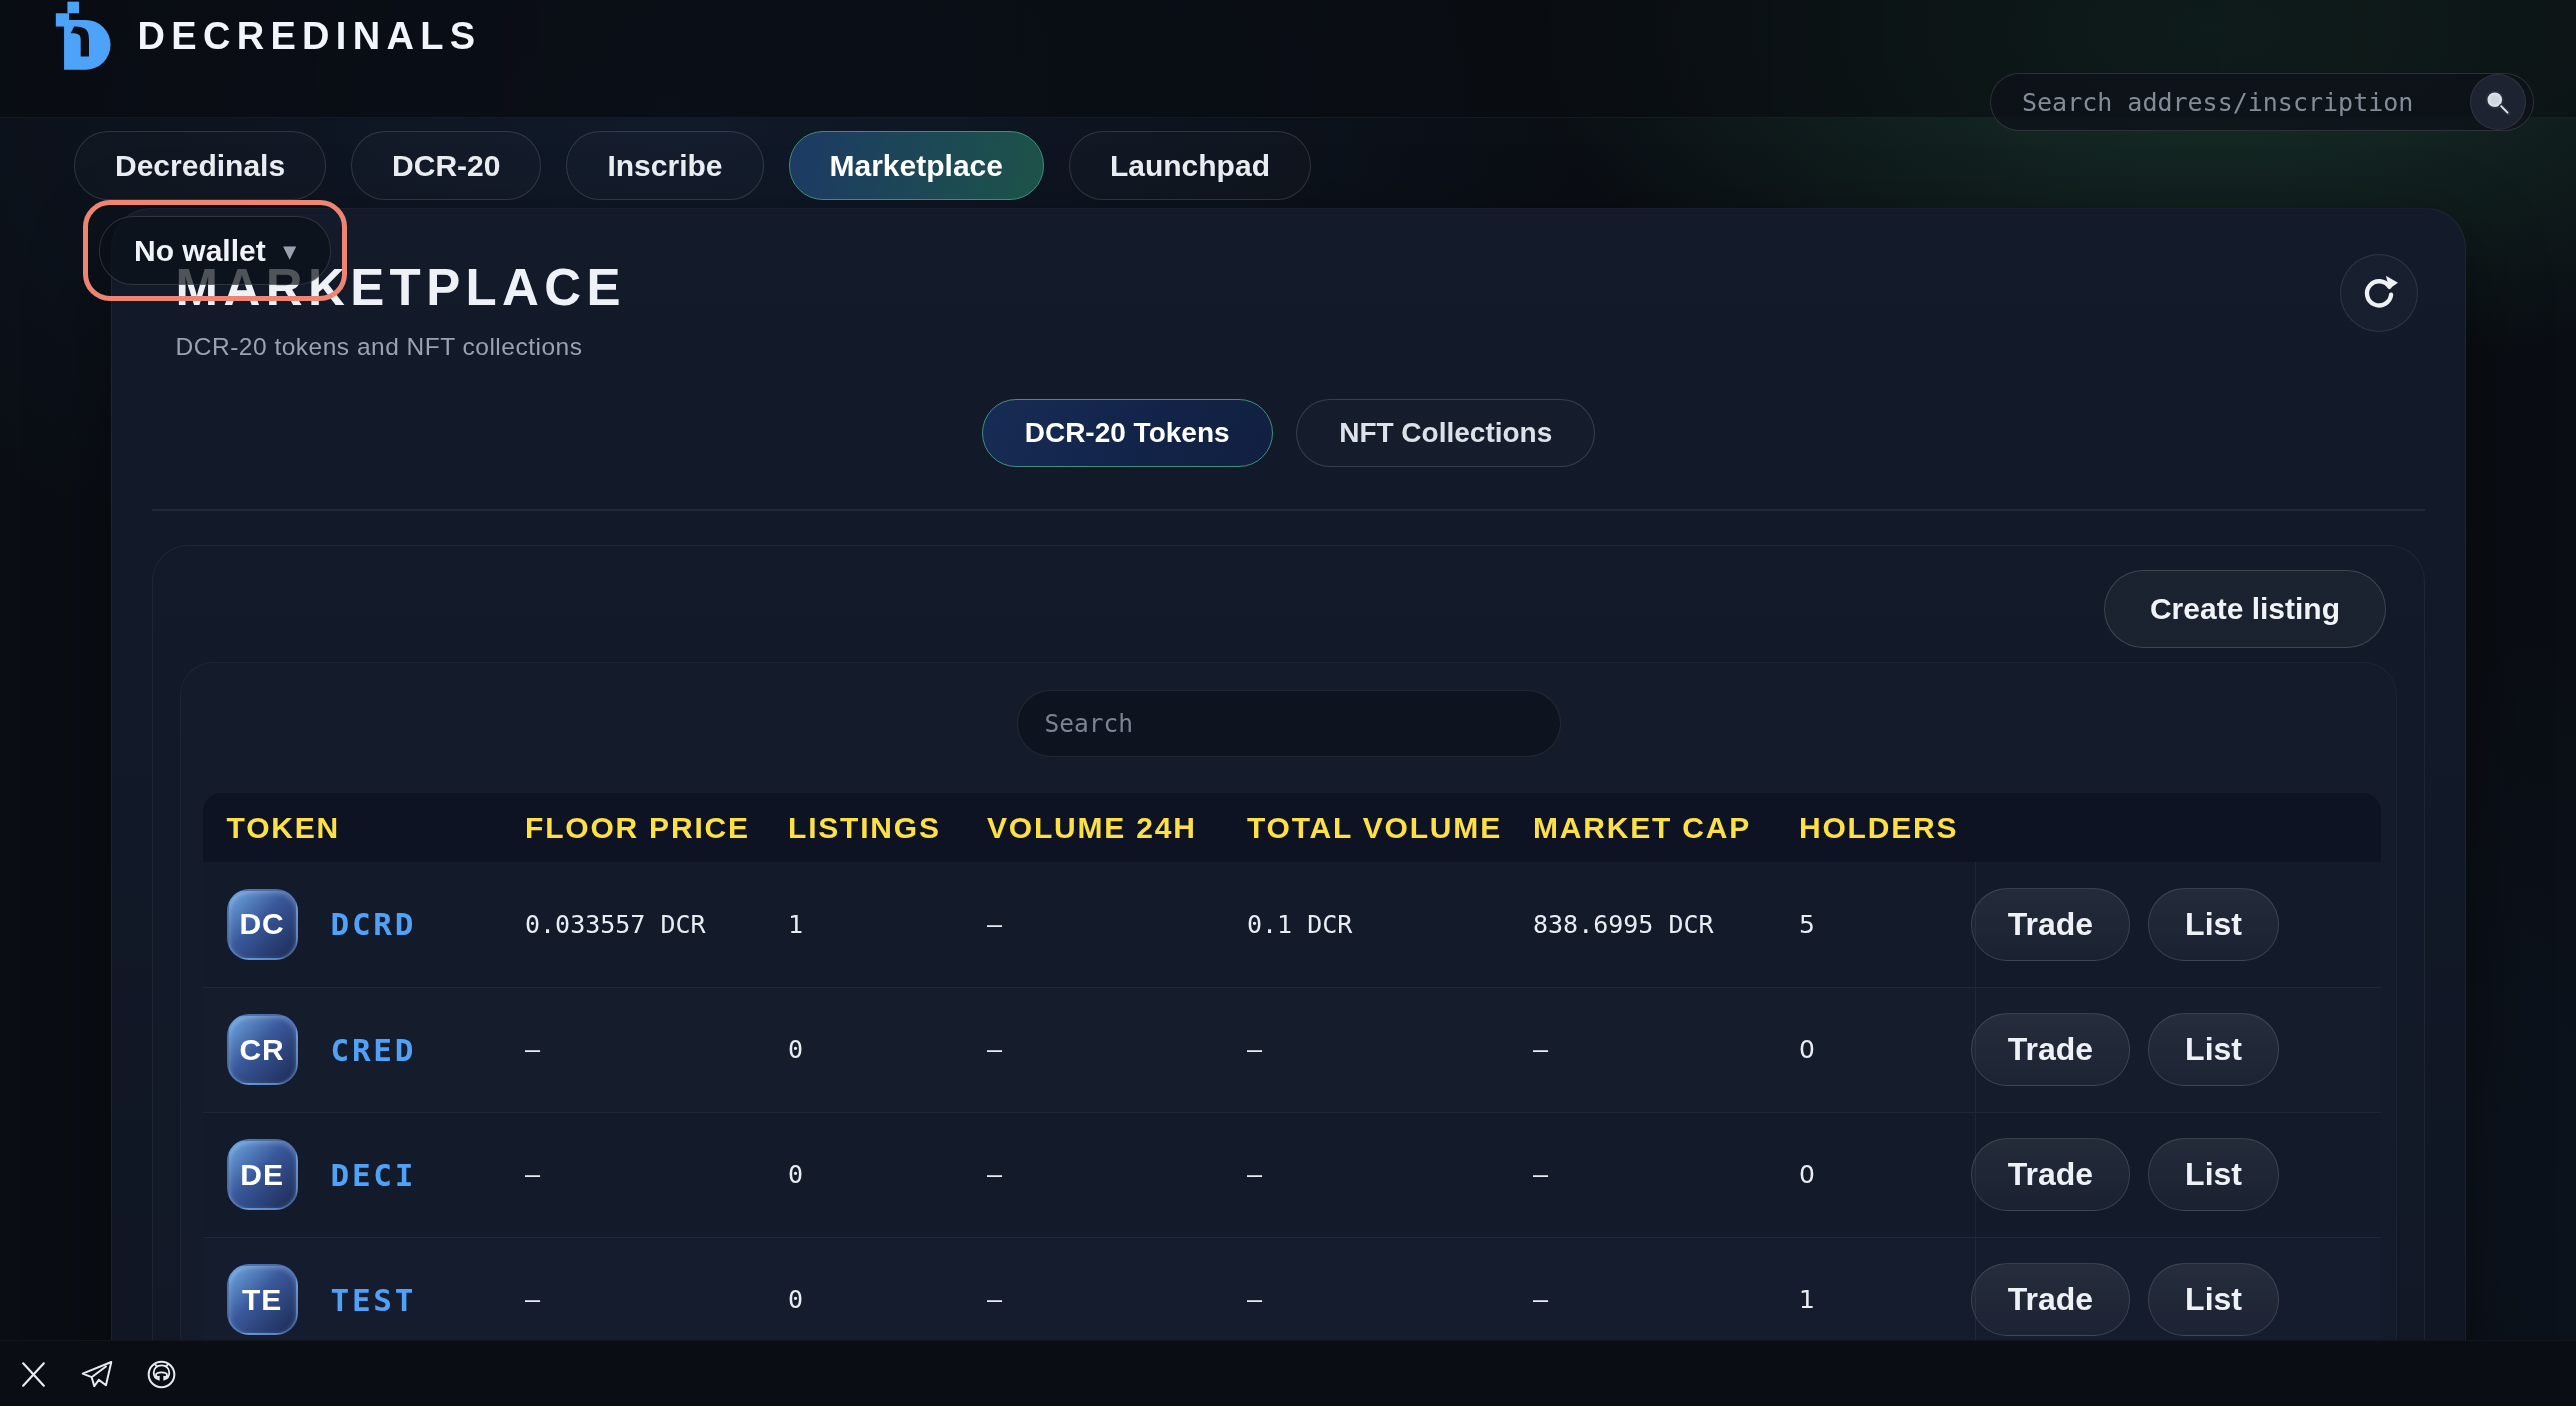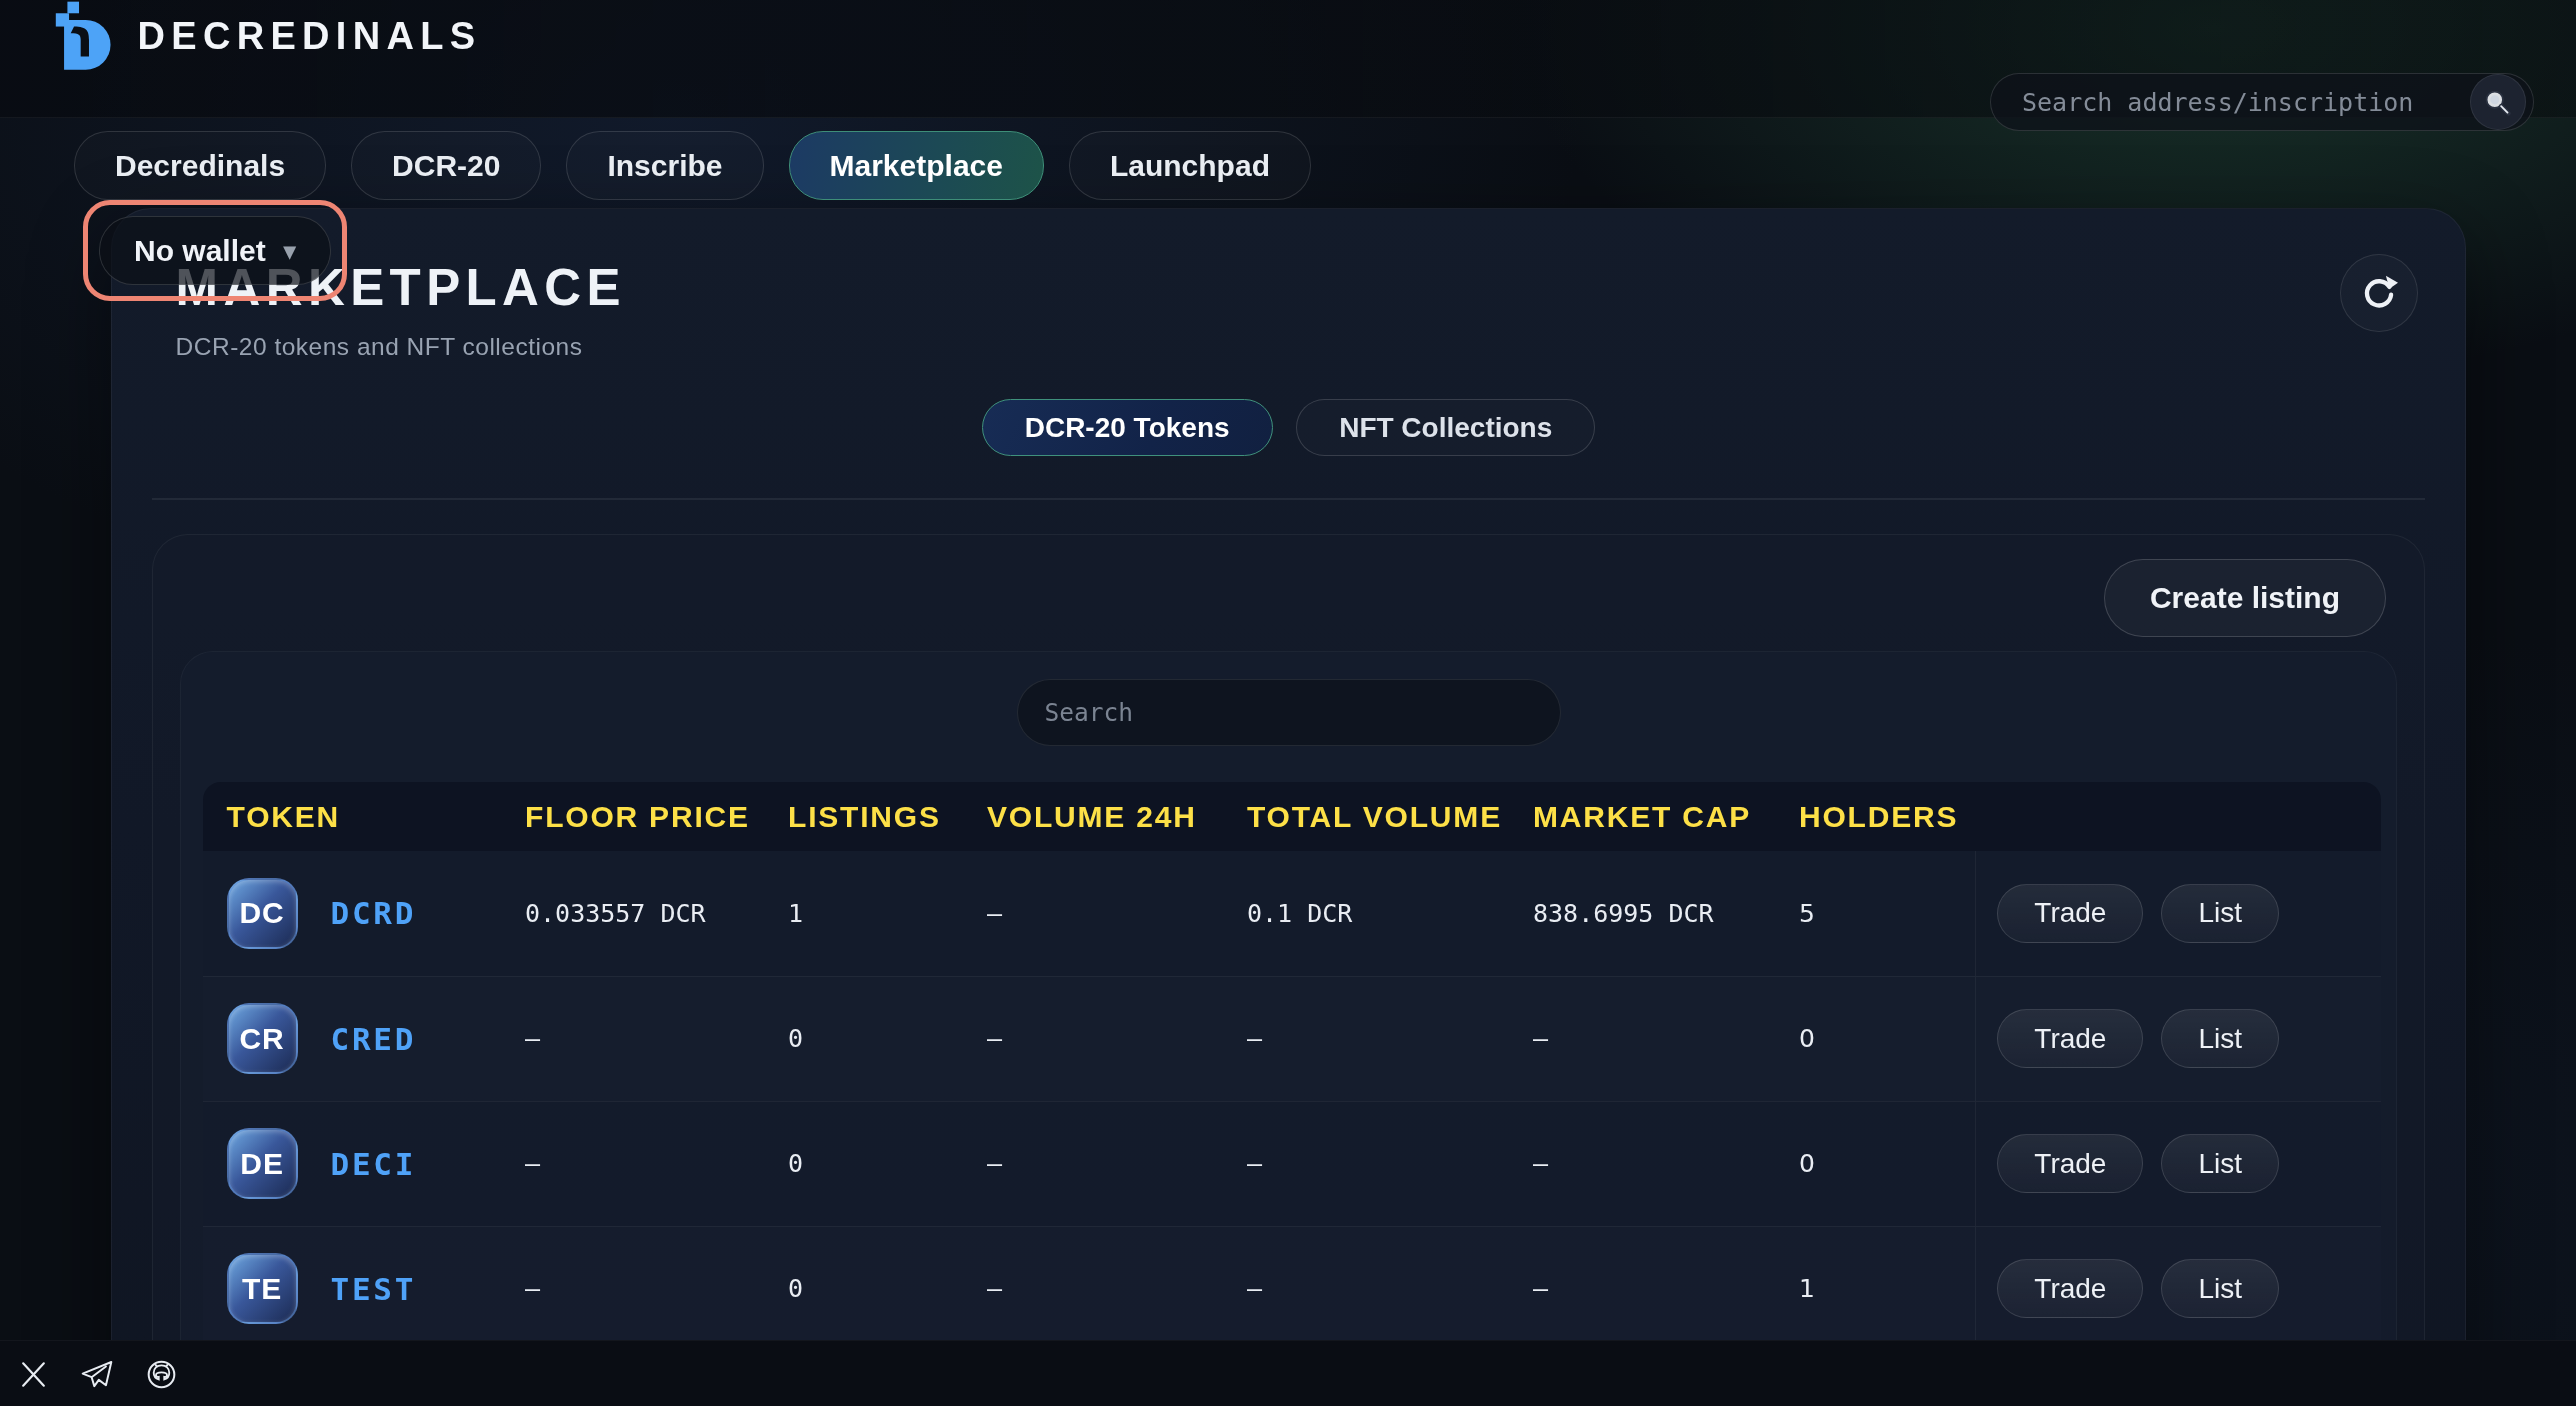--- a/index.html
+++ b/index.html
@@ -84,21 +84,21 @@
   .page-title { font-size:51px; font-weight:bold; letter-spacing:5.4px; color:#eef2f7; }
   .page-subtitle { margin-top:16.3px; font-size:24.5px; color:#99a3b2; letter-spacing:0.5px; }
   .refresh-btn {
     position:absolute; top:45px; right:47px;
     width:78px; height:78px; border-radius:50%;
     border:1.8px solid rgba(255,255,255,0.10); background:rgba(255,255,255,0.025);
     display:flex; align-items:center; justify-content:center; cursor:pointer;
   }
   .tabs { display:flex; justify-content:center; gap:23.6px; margin-top:38px; }
   .tab {
-    height:57px; padding:0 42px; border-radius:34px;
+    height:68px; padding:0 42px; border-radius:34px;
     display:flex; align-items:center;
     font-size:28px; font-weight:bold; color:#dde2ea;
     border:1.8px solid rgba(255,255,255,0.15);
     background:rgba(255,255,255,0.015); cursor:pointer;
   }
   .tab.active {
     background:linear-gradient(115deg, #172c55 0%, #122348 60%, #112040 100%);
     border-color:#3f917c; color:#ffffff;
   }
   .divider { height:1.8px; background:rgba(255,255,255,0.07); margin-top:42px; }
@@ -165,25 +165,25 @@
   .token-name {
     font-family:"DejaVu Sans Mono", monospace;
     font-size:31px; font-weight:bold; color:#4fa2f8; letter-spacing:2.7px; cursor:pointer;
   }
   td.actions-td { border-left:1.8px solid rgba(255,255,255,0.05); }
   .actions-cell {
     display:flex; align-items:center; justify-content:flex-end;
     gap:18px; padding-right:102px;
   }
   .row-btn {
-    height:59px; border-radius:36px; padding:0 36px;
+    height:73px; border-radius:36px; padding:0 36px;
     border:1.8px solid rgba(255,255,255,0.13);
     background:linear-gradient(180deg, rgba(255,255,255,0.075), rgba(255,255,255,0.03));
     font-family:"Liberation Sans", sans-serif;
-    font-size:28px; font-weight:normal; color:#eef1f6;
+    font-size:32px; font-weight:bold; color:#eef1f6;
     display:flex; align-items:center; cursor:pointer;
   }
 
   
   .footer {
     position:absolute; left:0; right:0; bottom:0; height:67px; z-index:10;
     background:#0a0d14; border-top:0.9px solid rgba(255,255,255,0.04);
     display:flex; align-items:center; gap:31px; padding-left:18px;
   }
   .footer svg { display:block; cursor:pointer; }

